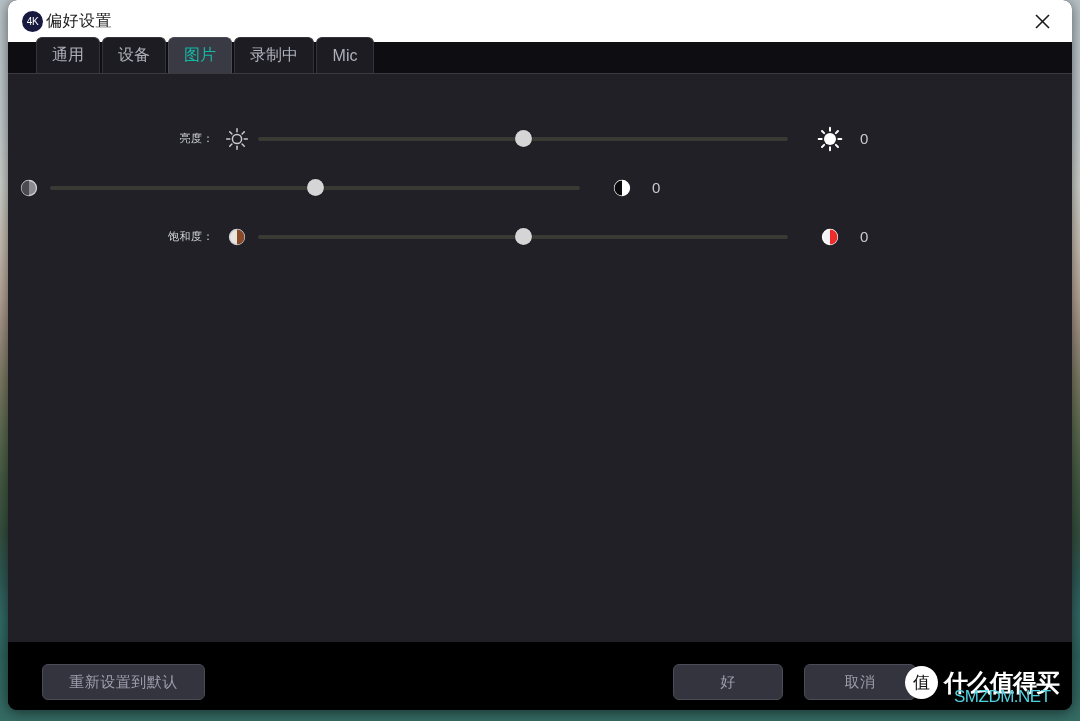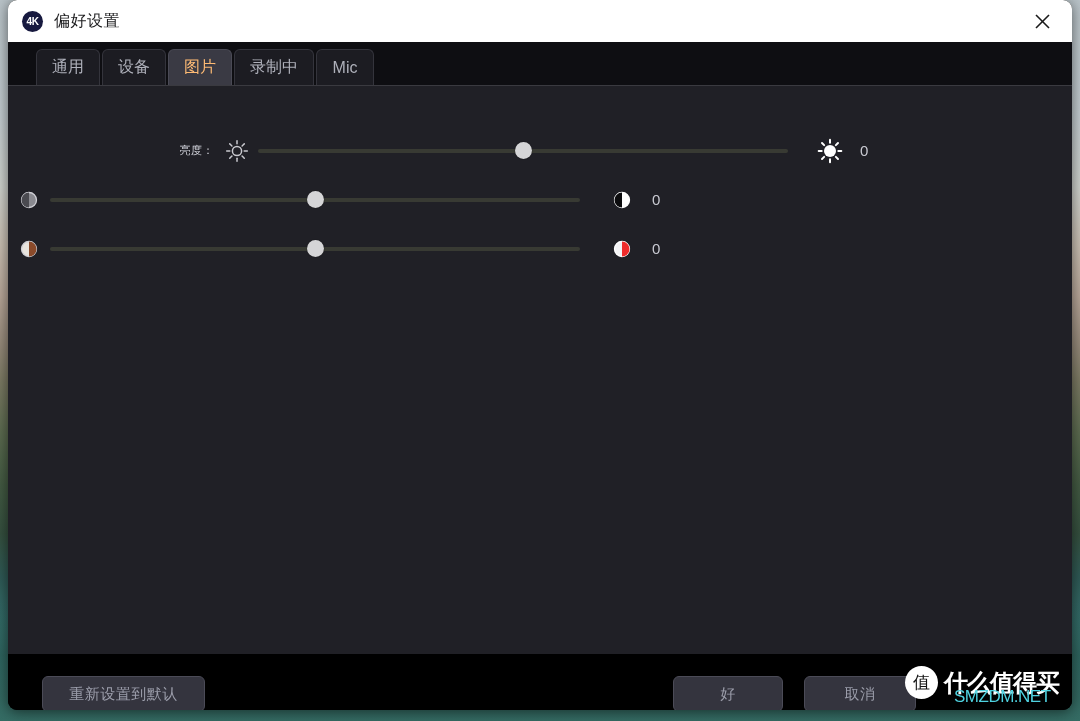--- a/index.html
+++ b/index.html
@@ -64,47 +64,47 @@
     padding: 0 0 0 14px;
     box-sizing: border-box;
     position: relative;
   }
   .logo4k {
     width: 21px; height: 21px;
     border-radius: 50%;
     background: #17193f;
     color: #ffffff;
     font-size: 10px;
-    font-weight: bold;
+    font-weight: normal;
     display: flex;
     align-items: center;
     justify-content: center;
     letter-spacing: -.3px;
     flex: 0 0 auto;
   }
   .title-text {
-    margin-left: 11px;
+    margin-left: 3px;
     font-size: 16px;
     color: #1d1d1f;
     letter-spacing: .5px;
   }
   .close-btn {
     position: absolute;
     right: 0; top: 0;
     width: 60px; height: 42px;
     display: flex;
     align-items: center;
     justify-content: center;
     cursor: pointer;
   }
   .close-btn svg { display:block; }
 
   
   .tabbar {
-    height: 44px;
+    height: 32px;
     background: #0e0e12;
     display: flex;
     align-items: flex-end;
     padding-left: 28px;
     box-sizing: border-box;
     border-bottom: 1px solid #3a3a40;
     position: relative;
   }
   .tab {
     height: 36px;
@@ -119,21 +119,21 @@
     background: #1c1c22;
     border: 1px solid #34343c;
     border-bottom: none;
     border-radius: 6px 6px 0 0;
     margin-right: 2px;
     cursor: pointer;
     white-space: nowrap;
   }
   .tab.active {
     background: #3a3a44;
-    color: #fdba74;
+    color: #14b8a6;
     border-color: #4a4a55;
     margin-top: 6px;
   }
 
   
   .content {
     height: 568px;
     background: #202026;
     box-sizing: border-box;
     padding-top: 40px;
@@ -341,20 +341,21 @@
           </div>
           <div class="icon-right">
             <svg width="26" height="26" viewBox="0 0 26 26">
               <circle cx="13" cy="13" r="7.5" fill="#ffffff" stroke="#ffffff" stroke-width="1.3"></circle>
               <path d="M13 5.5 A7.5 7.5 0 0 0 13 20.5 Z" fill="#0b0b0d"></path>
             </svg>
           </div>
           <div class="value">0</div>
         </div>
         <div class="row">
+          <div class="row-label">饱和度：</div>
           <div class="icon-left">
             <svg width="26" height="26" viewBox="0 0 26 26">
               <circle cx="13" cy="13" r="7.5" fill="#e8e4de" stroke="#cfcfd5" stroke-width="1.3"></circle>
               <path d="M13 5.5 A7.5 7.5 0 0 1 13 20.5 Z" fill="#8a4a2a"></path>
             </svg>
           </div>
           <div class="slider-wrap">
             <div class="track"></div>
             <div class="knob" style="left: calc(50% - 8.5px);"></div>
           </div>

